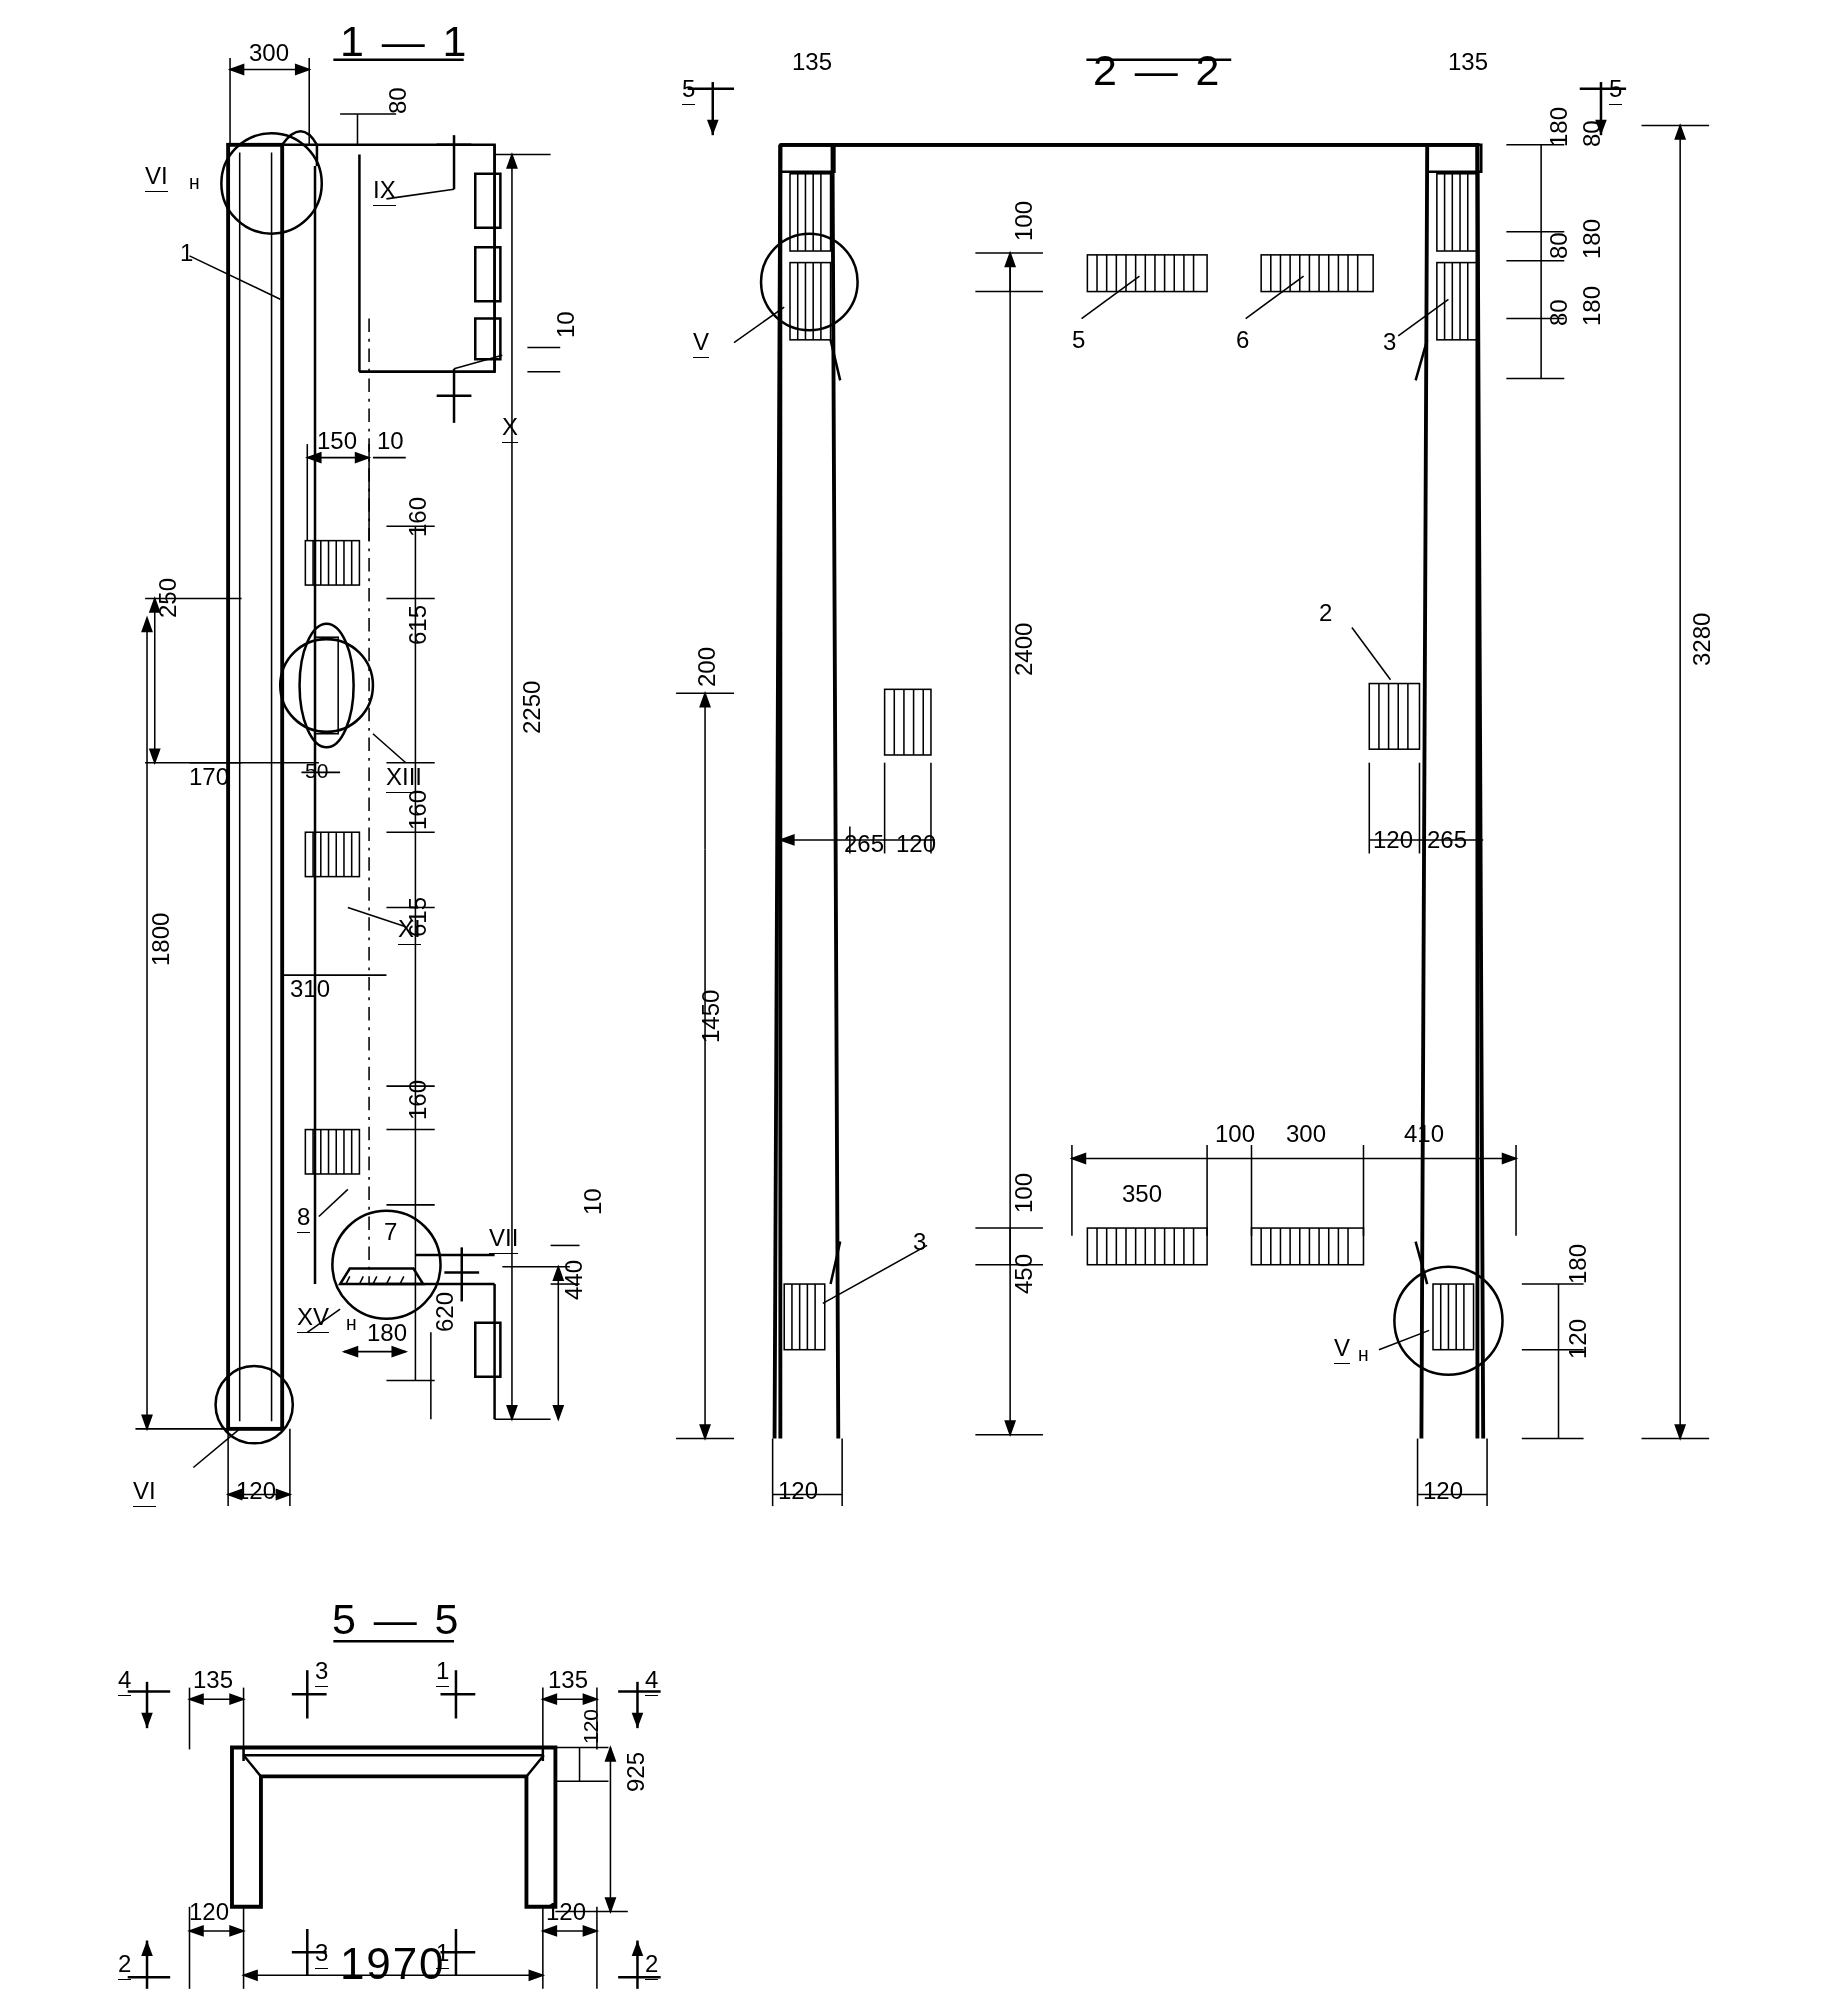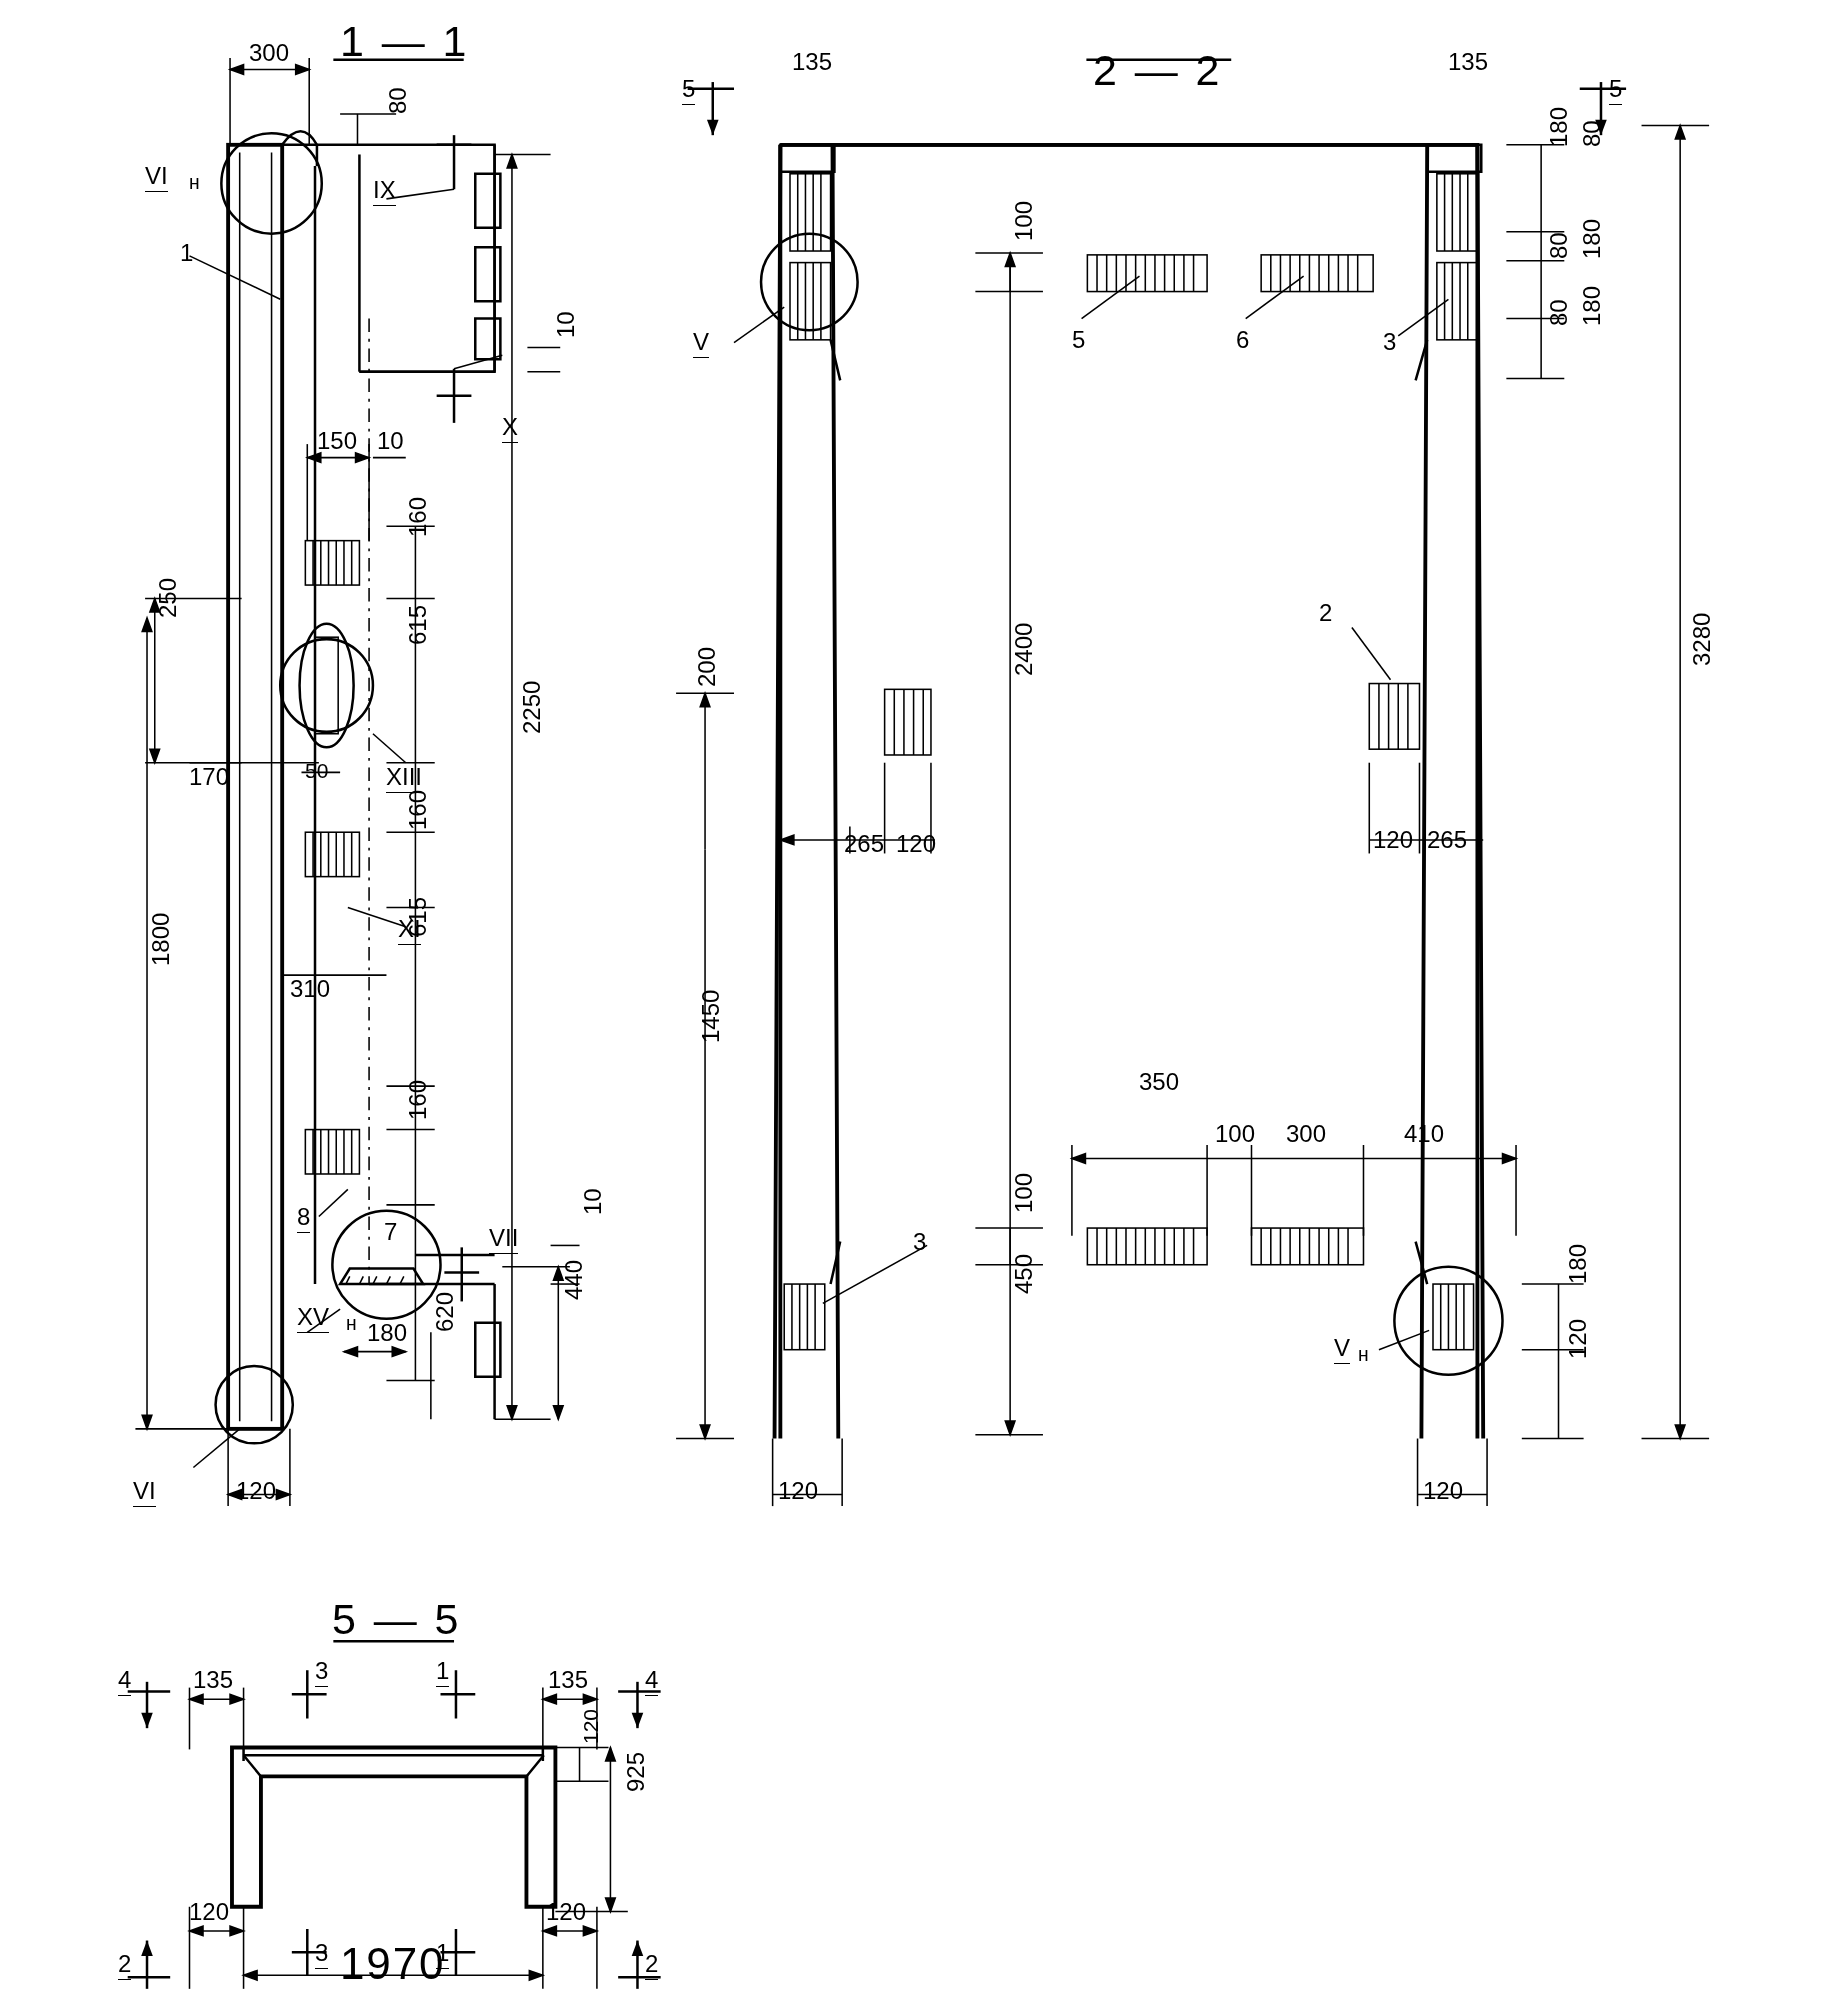--- a/index.html
+++ b/index.html
@@ -587,21 +587,21 @@
   <div class="lbl vert" style="left:1010px;top:676px;">2400</div>
   <div class="lbl vert" style="left:697px;top:1043px;">1450</div>
 
   <div class="lbl" style="left:1319px;top:599px;">2</div>
 
   <div class="lbl" style="left:844px;top:830px;">265</div>
   <div class="lbl" style="left:896px;top:830px;">120</div>
   <div class="lbl" style="left:1373px;top:826px;">120</div>
   <div class="lbl" style="left:1427px;top:826px;">265</div>
 
-  <div class="lbl" style="left:1122px;top:1068px;margin-left:17px;">350</div>
+  <div class="lbl" style="left:1122px;top:1180px;">350</div>
   <div class="lbl" style="left:1215px;top:1120px;">100</div>
   <div class="lbl" style="left:1286px;top:1120px;">300</div>
   <div class="lbl" style="left:1404px;top:1120px;">410</div>
 
   <div class="lbl vert" style="left:1010px;top:1213px;">100</div>
   <div class="lbl vert" style="left:1010px;top:1294px;">450</div>
 
   <div class="lbl" style="left:913px;top:1228px;">3</div>
 
   <div class="lbl ul" style="left:1334px;top:1334px;">V</div>

